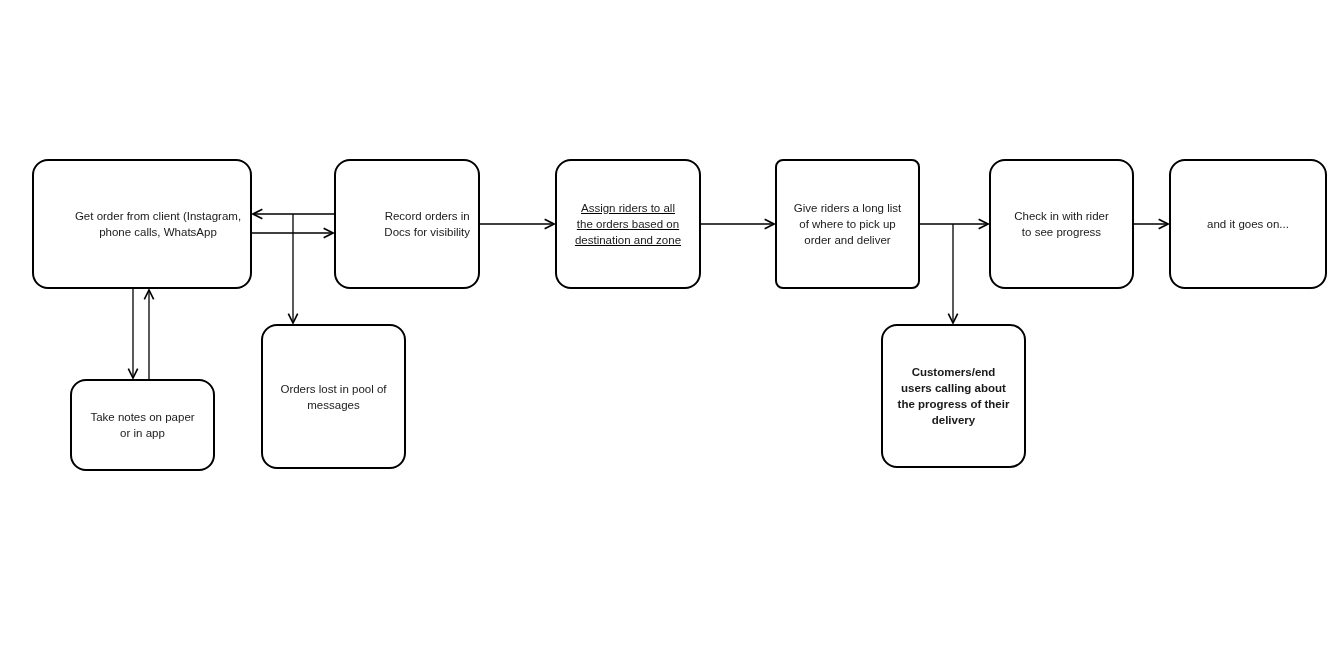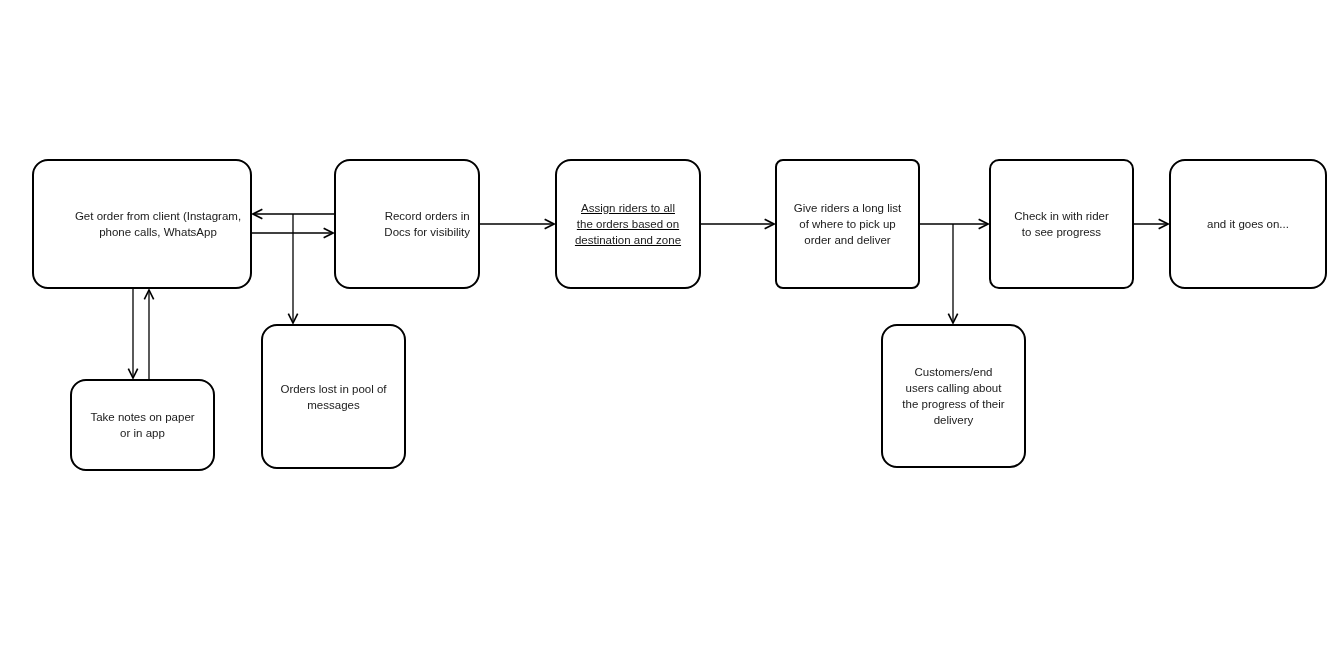--- a/index.html
+++ b/index.html
@@ -84,39 +84,39 @@
 the orders based on
 destination and zone</span>
   </div>
 
   <div class="node" style="left:775px; top:159px; width:145px; height:130px;border-radius:8px;">
     <span class="node-label">Give riders a long list
 of where to pick up
 order and deliver</span>
   </div>
 
-  <div class="node" style="left:989px; top:159px; width:145px; height:130px;border-radius:10px;">
+  <div class="node" style="left:989px; top:159px; width:145px; height:130px;">
     <span class="node-label">Check in with rider
 to see progress</span>
   </div>
 
   <div class="node" style="left:1169px; top:159px; width:158px; height:130px;">
     <span class="node-label">and it goes on...</span>
   </div>
 
   <div class="node" style="left:70px; top:379px; width:145px; height:92px;">
     <span class="node-label">Take notes on paper
 or in app</span>
   </div>
 
   <div class="node" style="left:221px; top:324px; width:145px; height:145px;margin-left:40px;">
     <span class="node-label">Orders lost in pool of
 messages</span>
   </div>
 
-  <div class="node" style="left:881px; top:324px; width:145px; height:144px;">
+  <div class="node" style="left:881px; top:324px; width:145px; height:144px;font-weight:bold;">
     <span class="node-label">Customers/end
 users calling about
 the progress of their
 delivery</span>
   </div>
 
 </div>
 
 </body></html>

